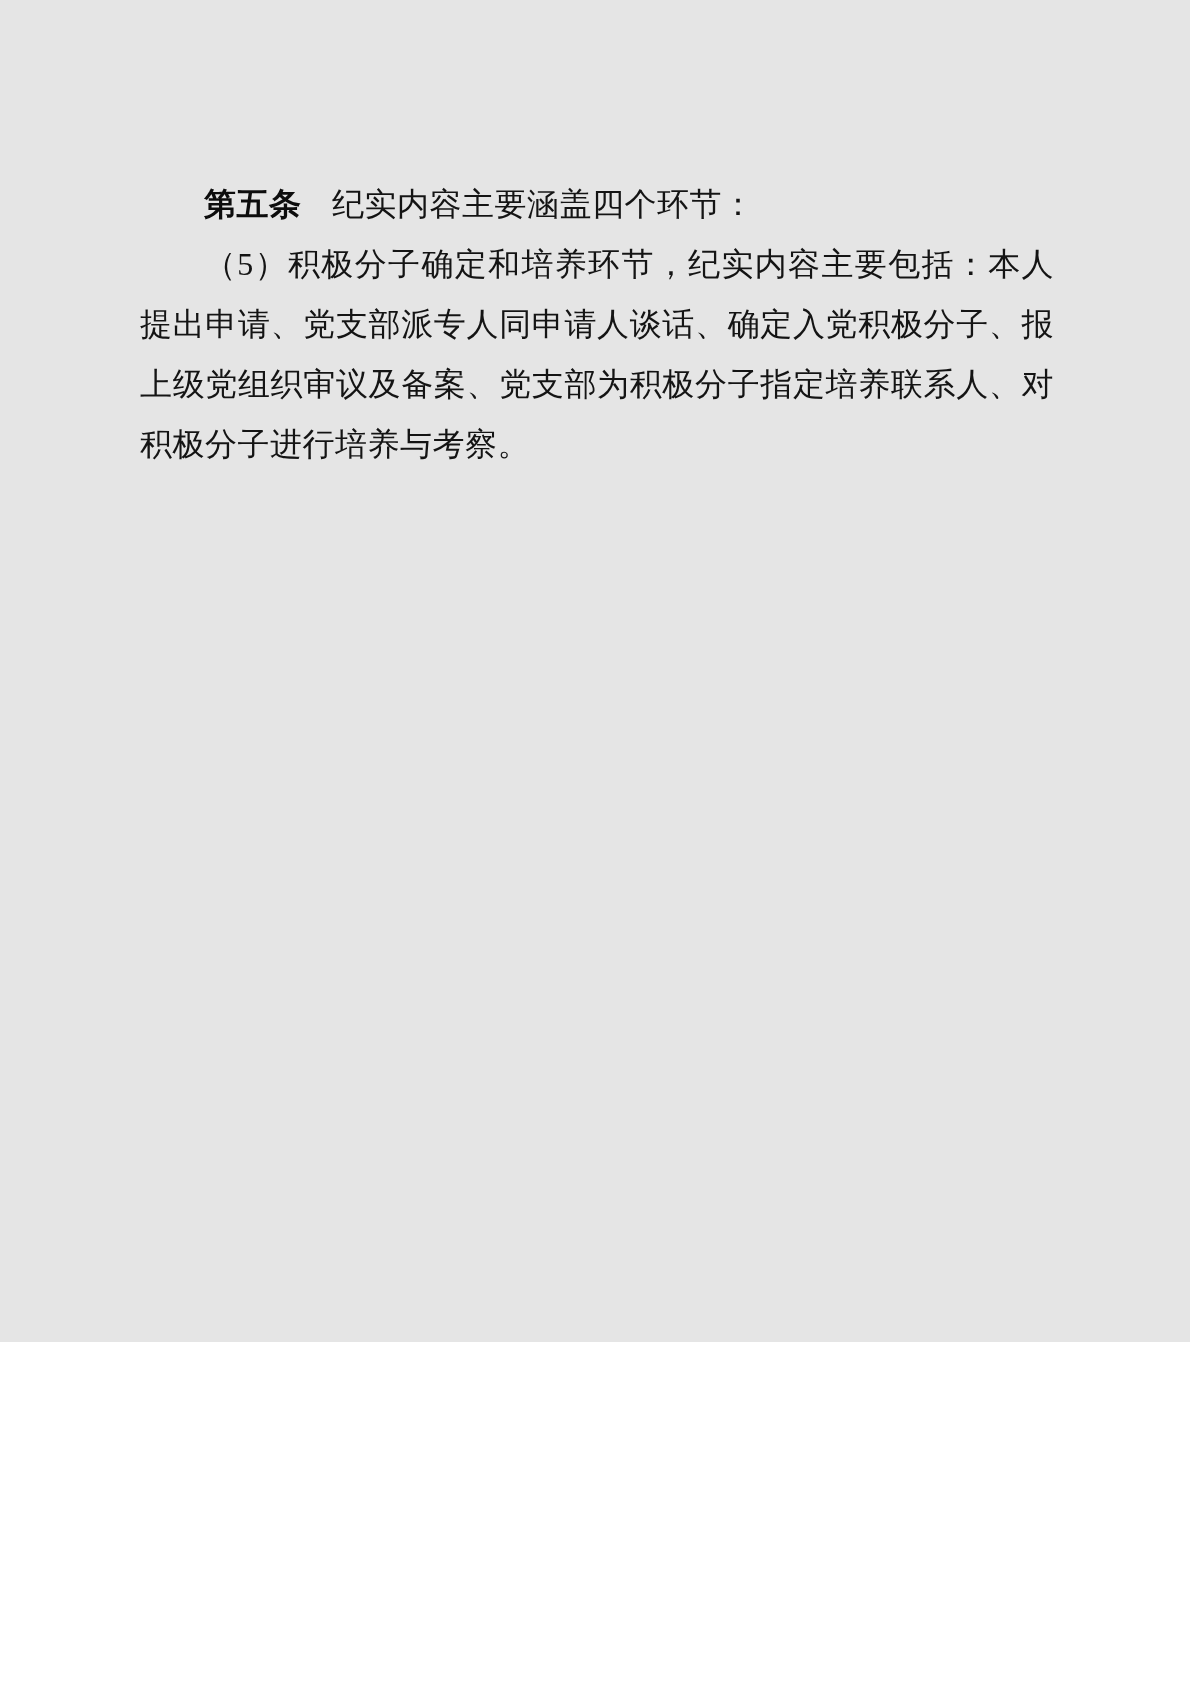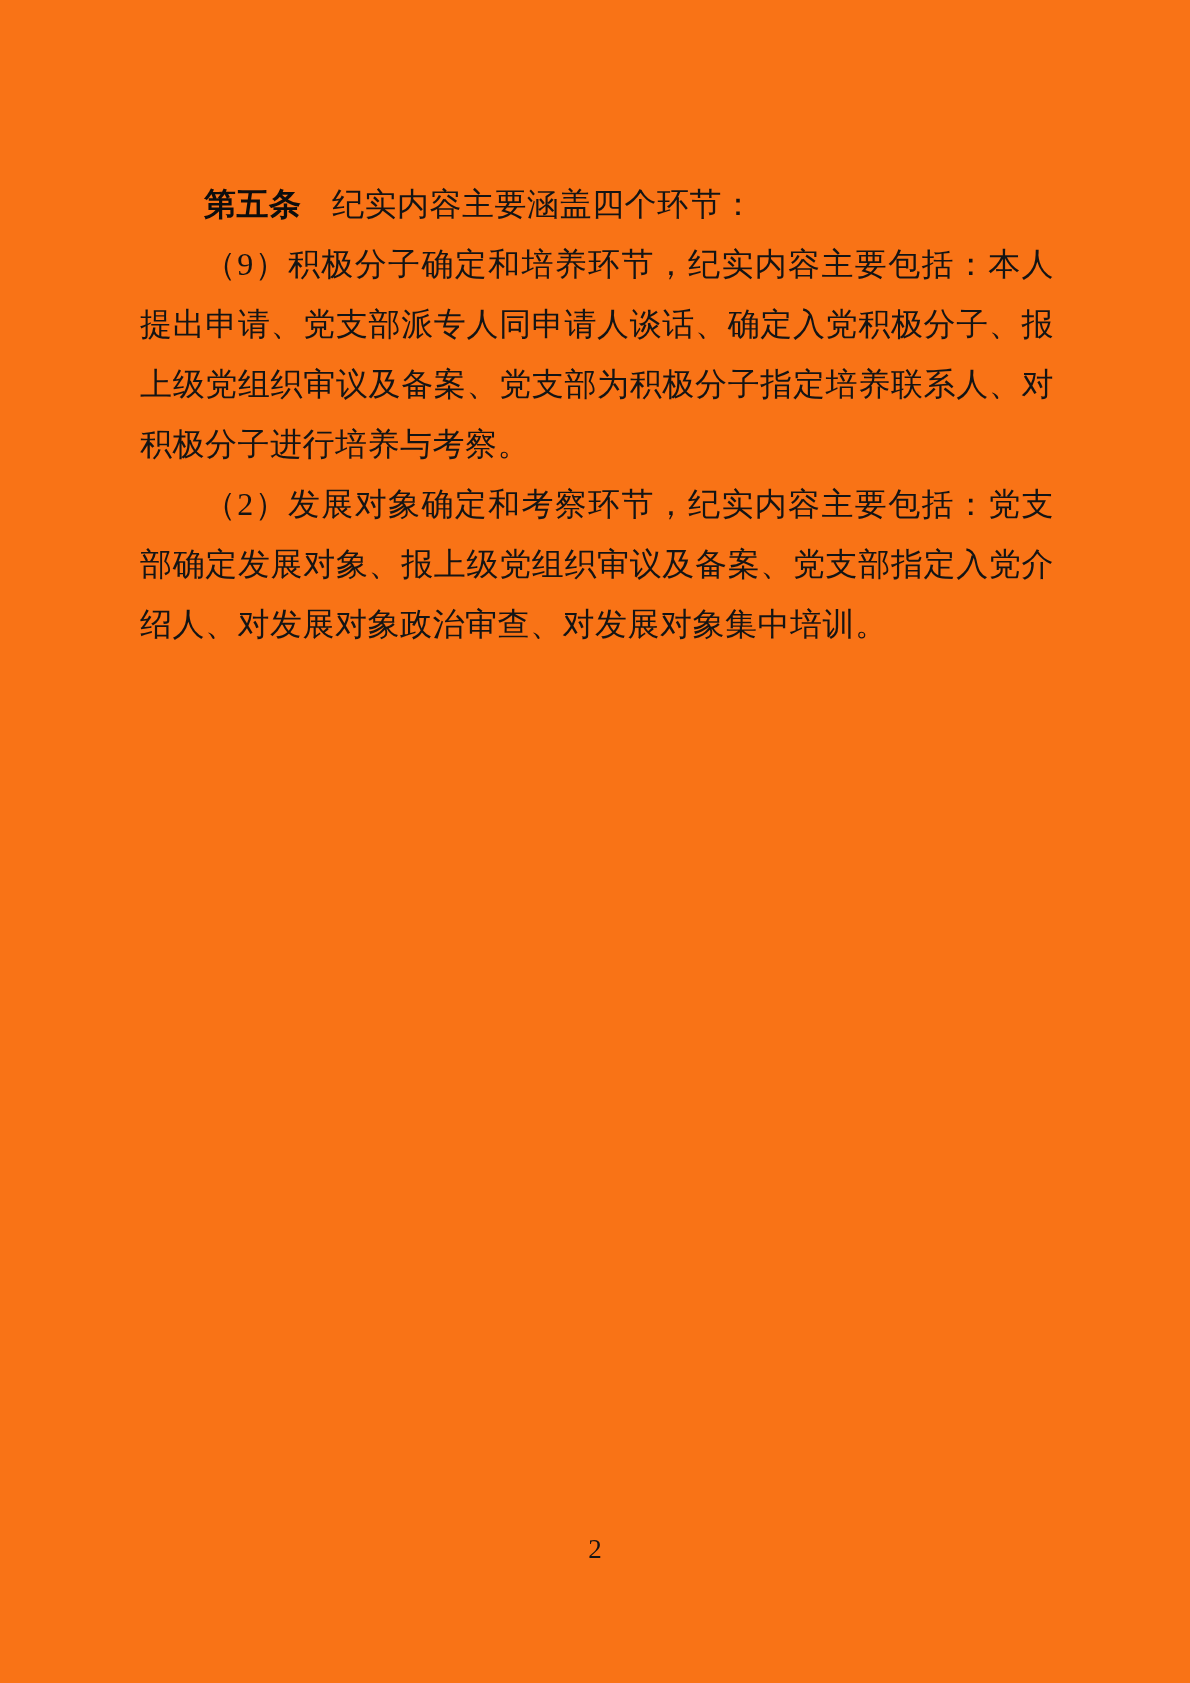--- a/index.html
+++ b/index.html
@@ -8,22 +8,22 @@
     background: #ffffff;
   }
   body {
     width: 1190px;
     height: 1683px;
     font-family: "Liberation Serif", "DejaVu Serif", serif;
   }
   .page {
     position: relative;
     width: 1190px;
-    height: 1683px;
-    background: #f97316;
+    height: 1342px;
+    background: #e5e5e5;
     overflow: hidden;
   }
   .content {
     position: absolute;
     left: 140px;
     top: 174px;
     width: 914px;
     font-size: 32px;
     line-height: 60px;
     letter-spacing: 0.5px;
@@ -59,23 +59,22 @@
   }
 </style>
 </head>
 <body>
 
 <div class="page">
   <div class="content">
 
     <p class="para"><span class="article-heading">第五条</span><span class="para-text">纪实内容主要涵盖四个环节：</span></p>
 
-    <p class="para"><span class="para-text">（9）积极分子确定和培养环节，纪实内容主要包括：本人提出申请、党支部派专人同申请人谈话、确定入党积极分子、报上级党组织审议及备案、党支部为积极分子指定培养联系人、对积极分子进行培养与考察。</span></p>
+    <p class="para"><span class="para-text">（5）积极分子确定和培养环节，纪实内容主要包括：本人提出申请、党支部派专人同申请人谈话、确定入党积极分子、报上级党组织审议及备案、党支部为积极分子指定培养联系人、对积极分子进行培养与考察。</span></p>
 
-    <p class="para"><span class="para-text">（2）发展对象确定和考察环节，纪实内容主要包括：党支部确定发展对象、报上级党组织审议及备案、党支部指定入党介绍人、对发展对象政治审查、对发展对象集中培训。</span></p>
 
 
 
 
   </div>
 
   <div class="page-number">2</div>
 </div>
 
 </body></html>

